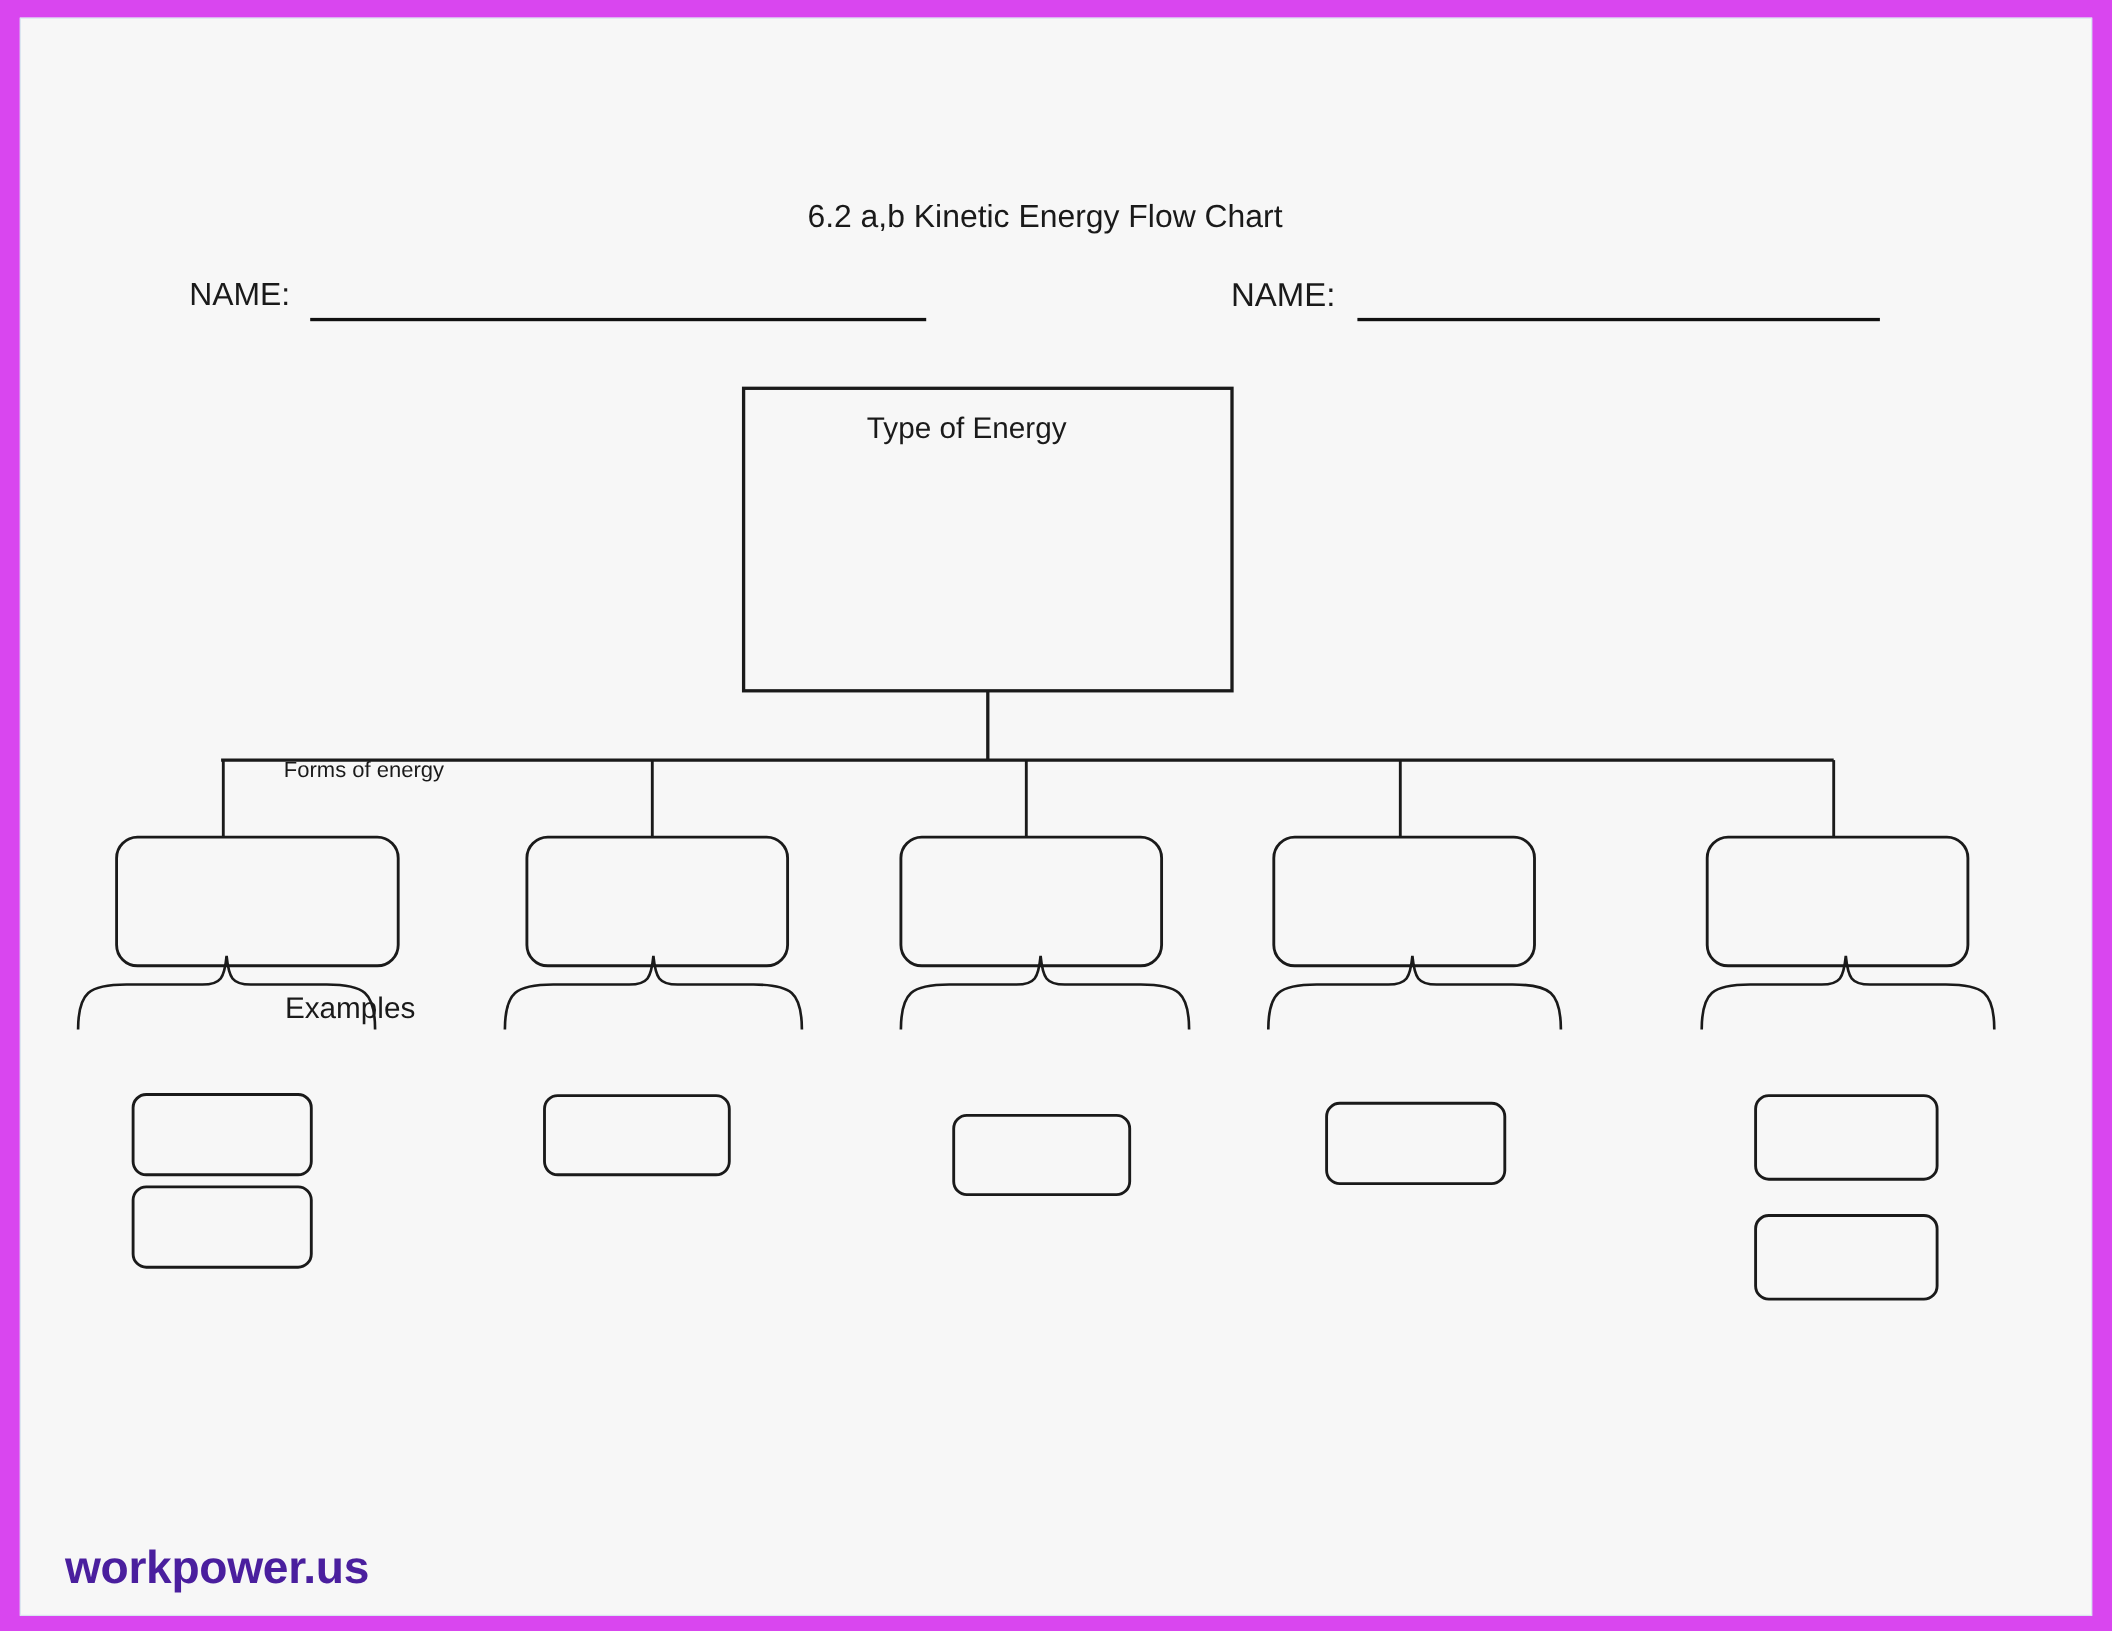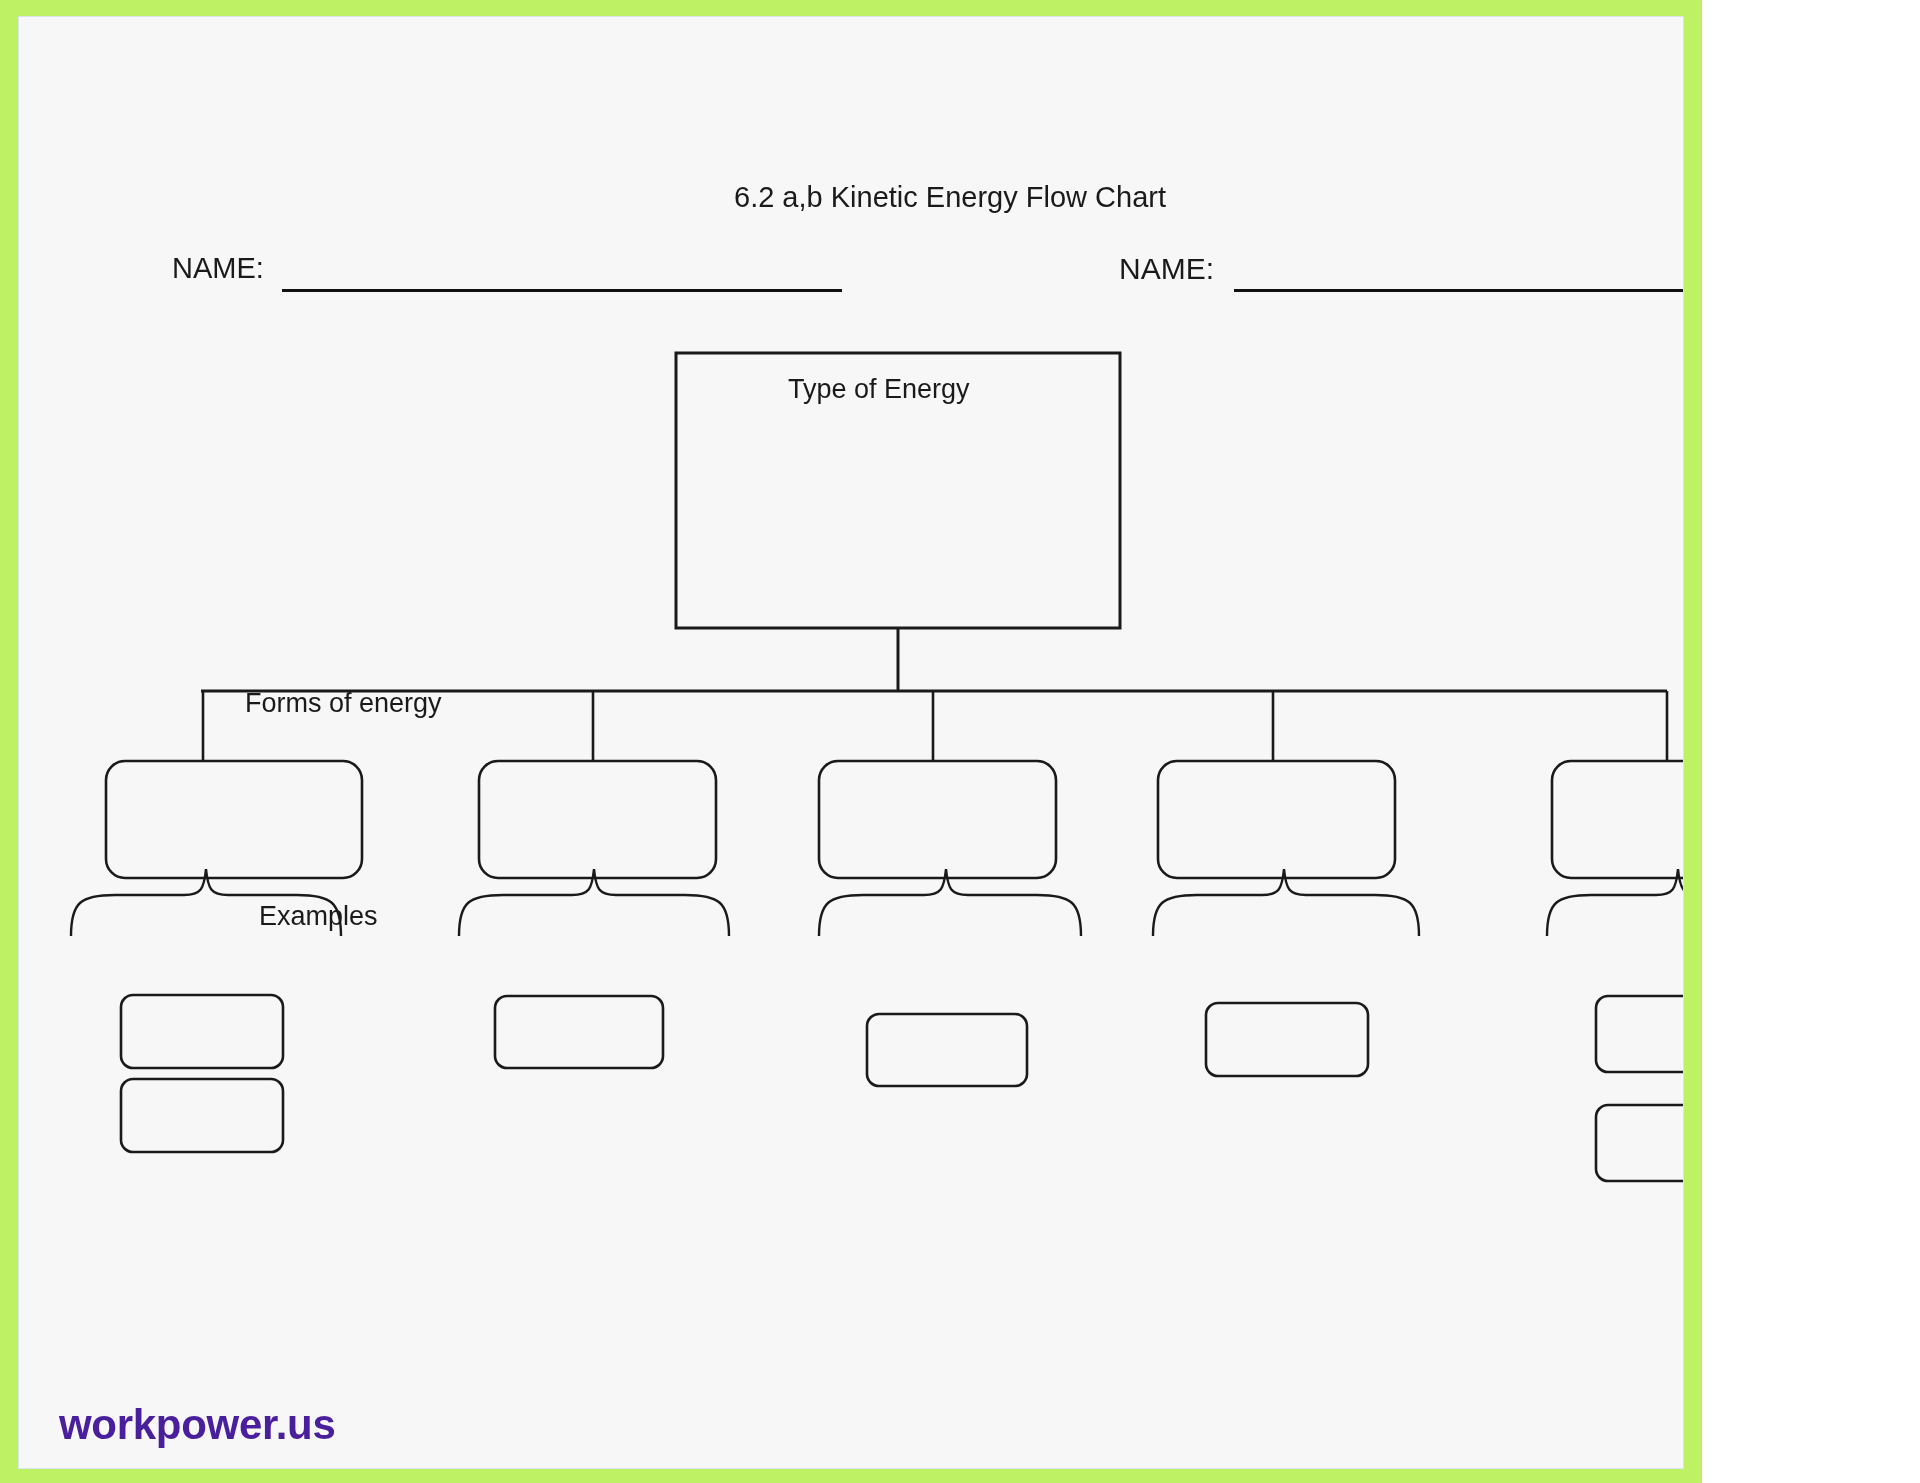--- a/index.html
+++ b/index.html
@@ -8,23 +8,23 @@
     background: #ffffff;
   }
   body {
     width: 1920px;
     height: 1483px;
     font-family: "Liberation Sans", sans-serif;
     overflow: hidden;
   }
   #page {
     position: relative;
-    width: 1702px;
+    width: 1920px;
     height: 1483px;
-    background: #bef264;
+    background: #d946ef;
     box-sizing: border-box;
   }
   #sheet {
     position: absolute;
     left: 18px;
     top: 16px;
     right: 18px;
     bottom: 14px;
     background: #f7f7f7;
     border: 1px solid #d8e4ef;
@@ -75,22 +75,22 @@
     height: 0;
     border-top: 3px solid #111111;
   }
   #type-label {
     font-size: 27px;
     left: 769px;
     top: 312px;
     margin-top: 47px;
   }
   #forms-label {
-    font-size: 27px;
-    left: 226px;
+    font-size: 20px;
+    left: 239px;
     top: 673px;
   }
   #examples-label {
     font-size: 27px;
     left: 240px;
     top: 886px;
   }
   #watermark {
     position: absolute;
     left: 40px;

